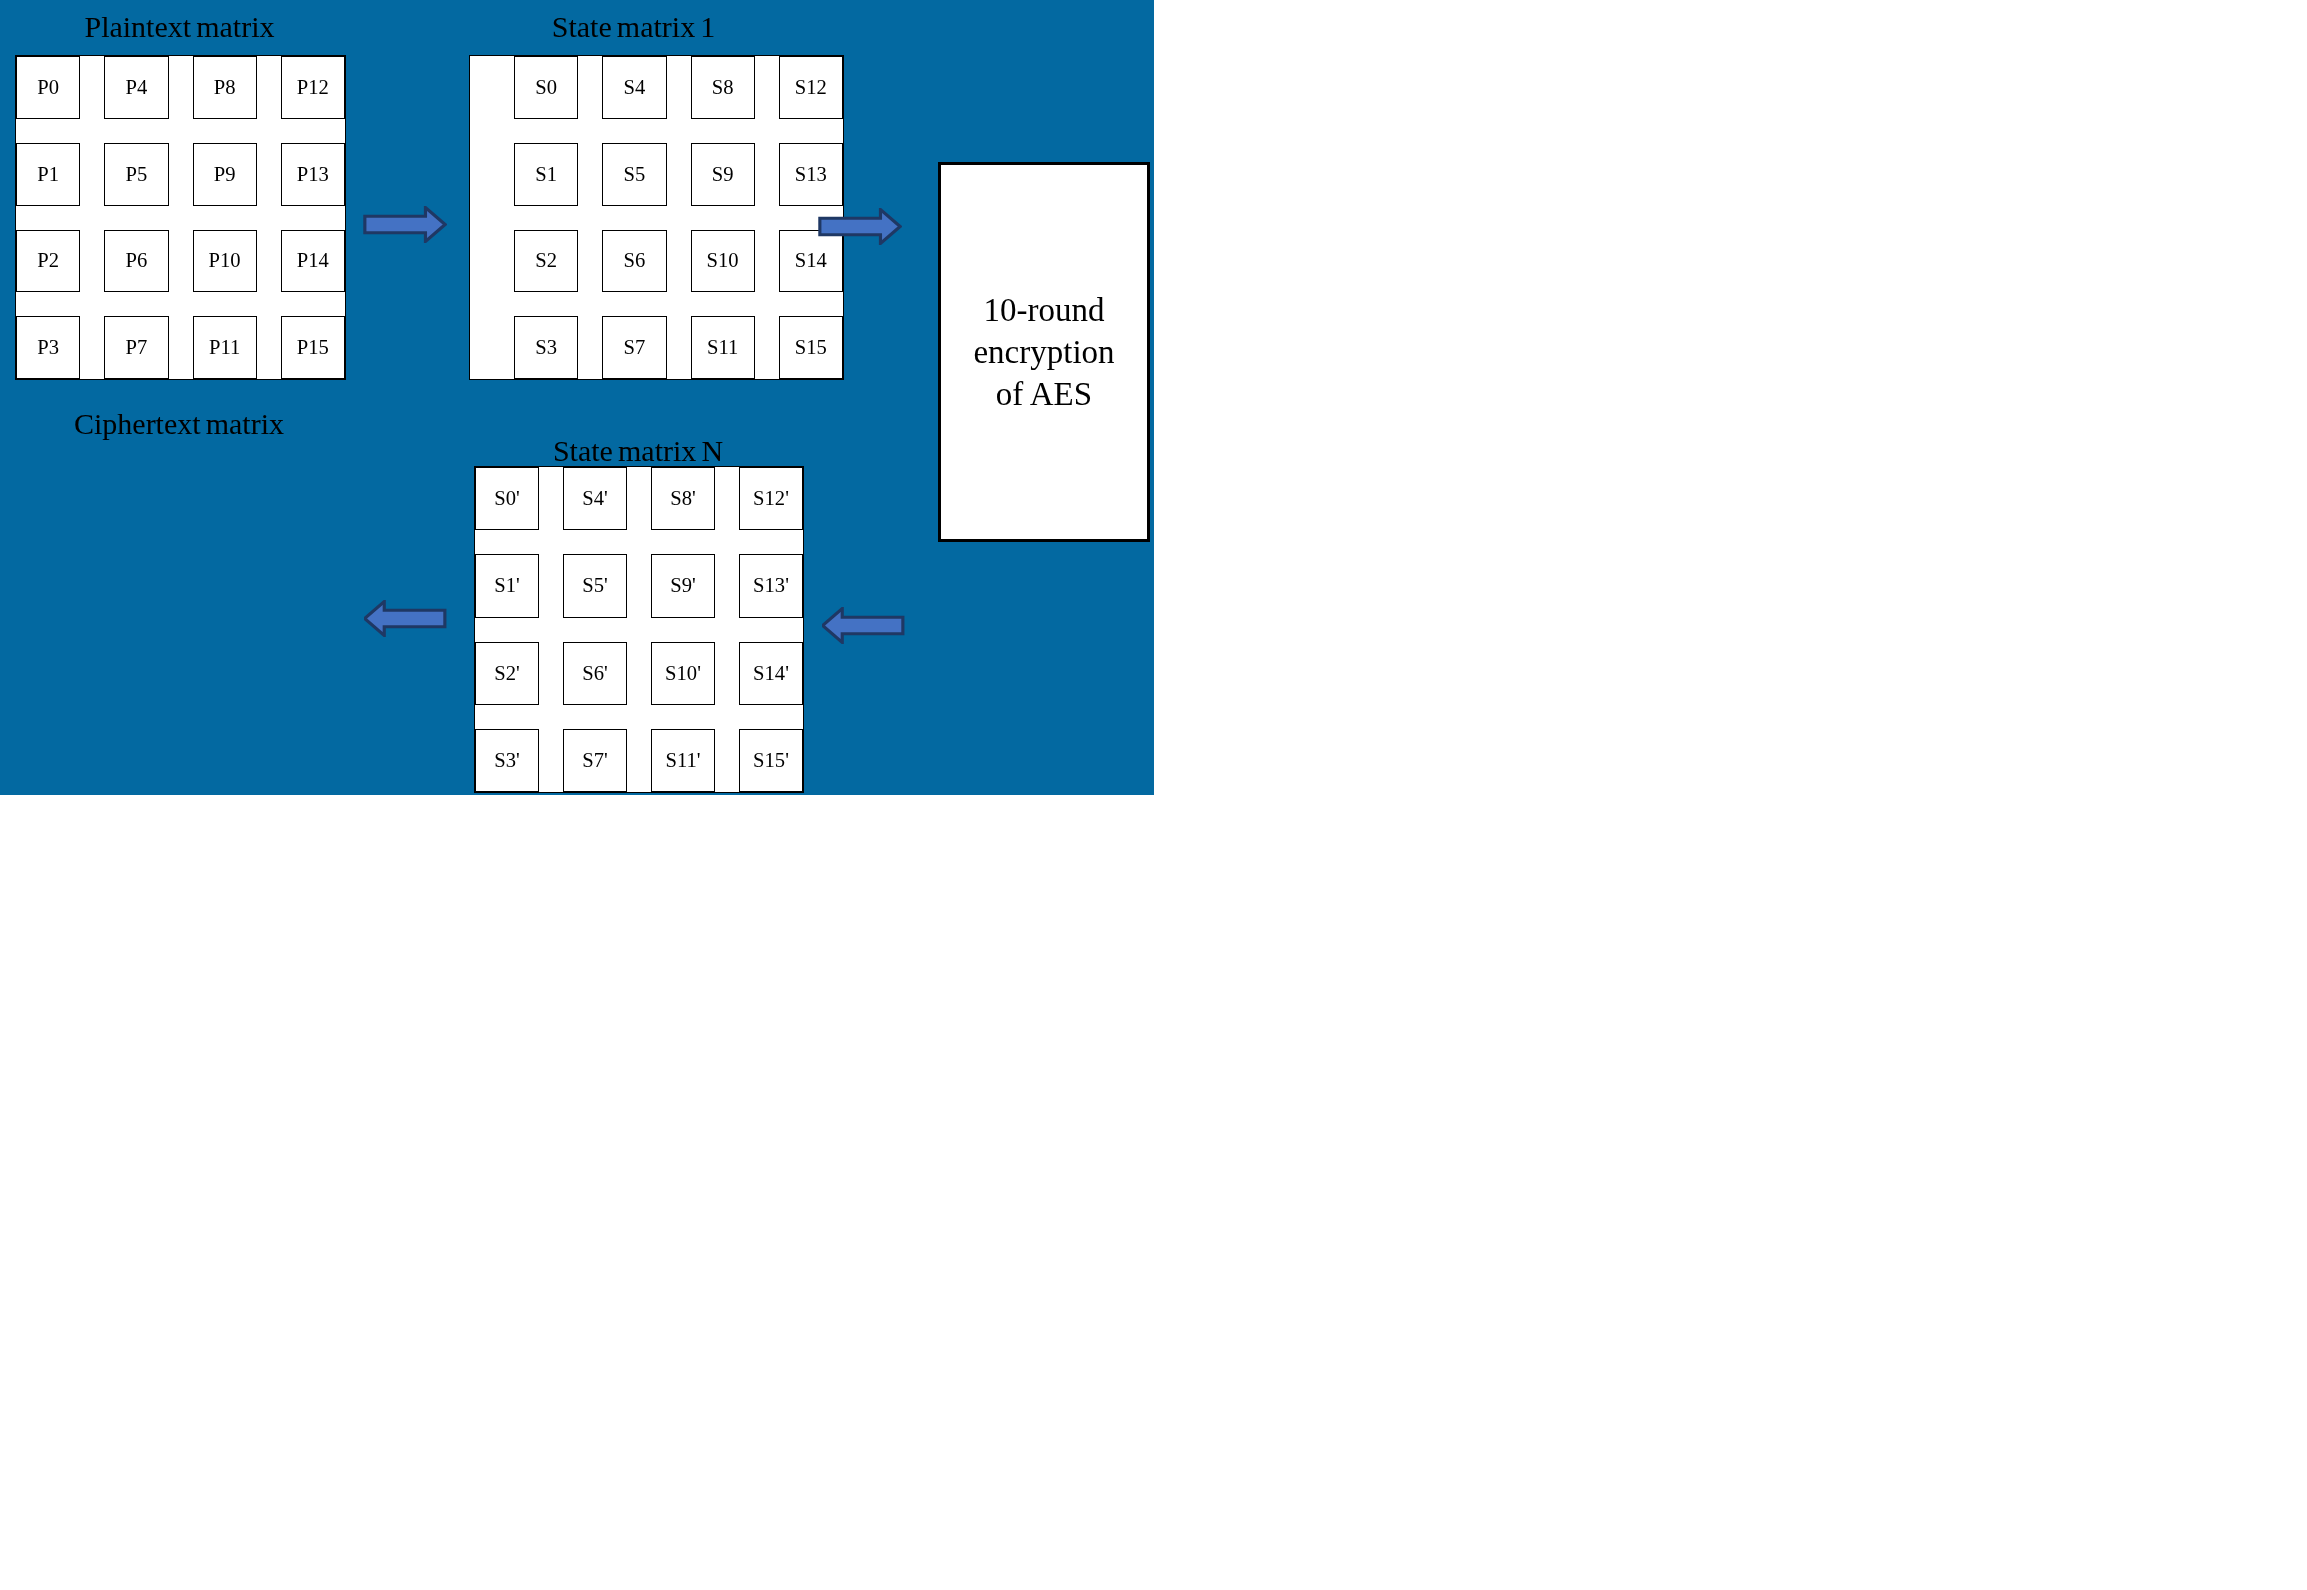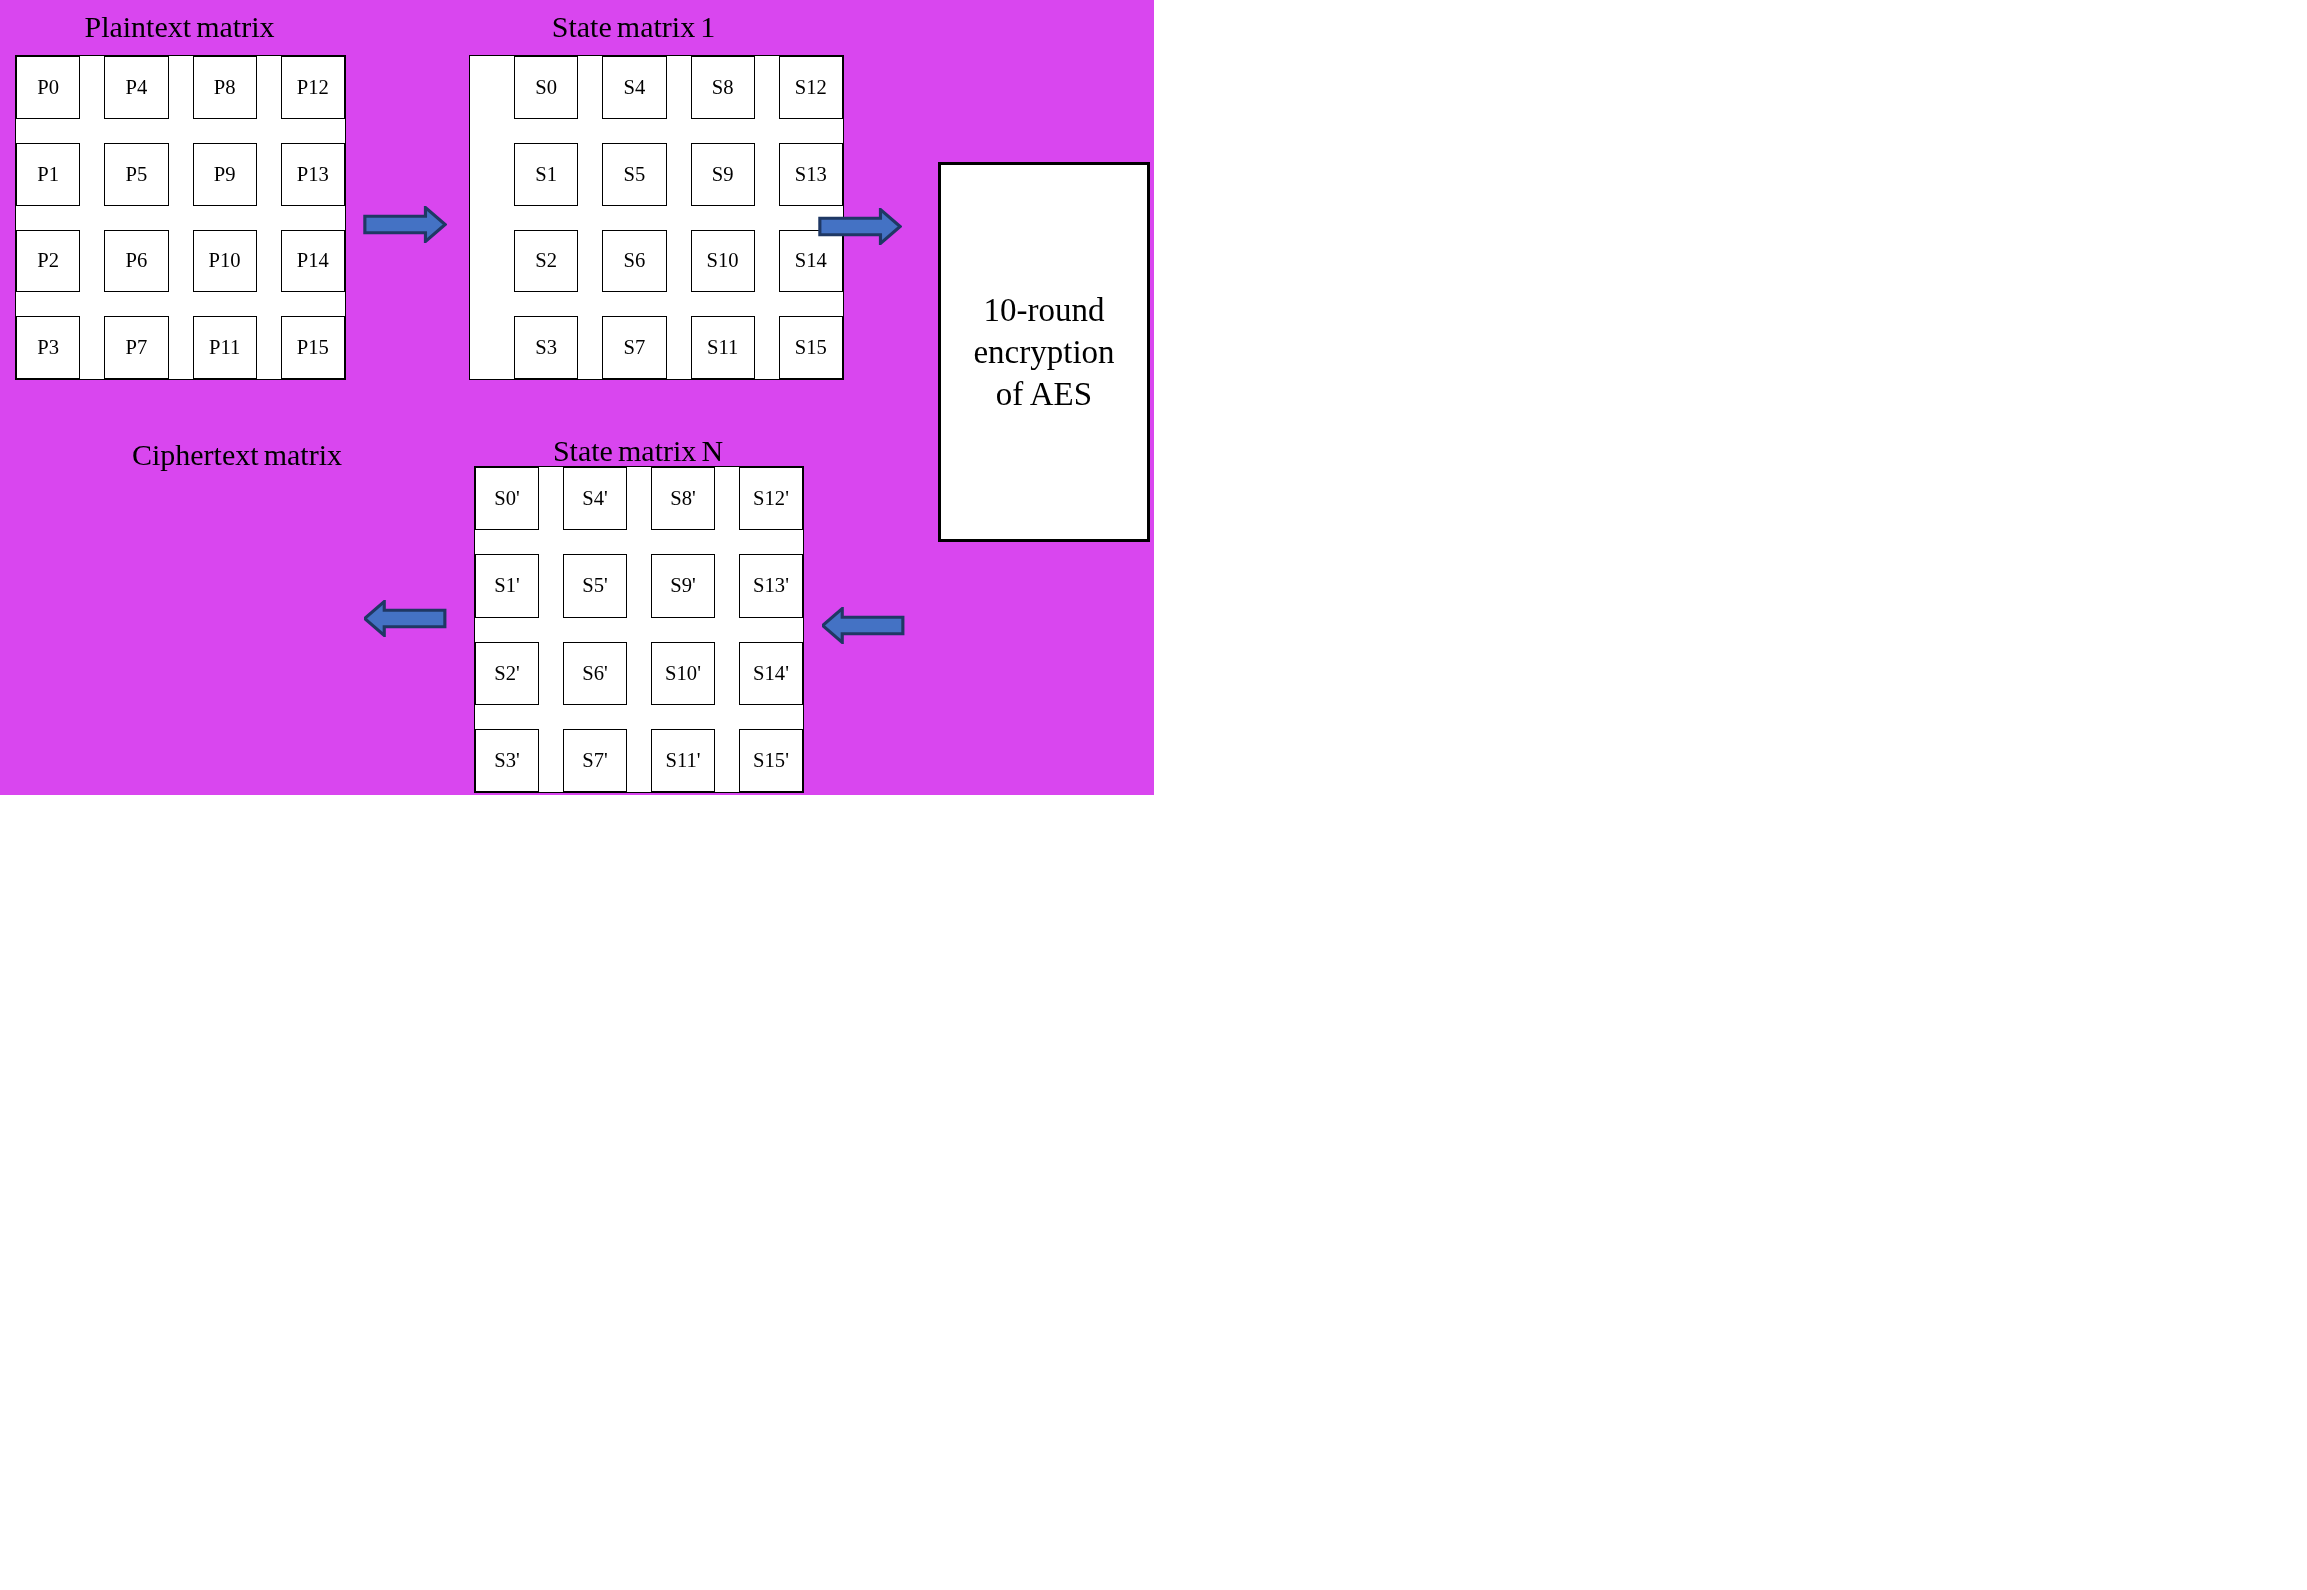--- a/index.html
+++ b/index.html
@@ -1,20 +1,20 @@
 <!DOCTYPE html>
 <html style="font-size:12.7px"><head>
 <meta charset="utf-8">
 <style>
   html, body { margin: 0; padding: 0; background: #ffffff; }
   #page {
     position: relative;
     width: 1154px;
     height: 795px;
-    background: #d946ef;
+    background: #0369a1;
     font-family: "Liberation Serif", "DejaVu Serif", serif;
     color: #000;
     overflow: hidden;
   }
   .matrix-title {
     position: absolute;
     text-align: center;
     font-size: 30px;
     line-height: 37px;
     word-spacing: -0.08em;
@@ -60,21 +60,21 @@
   .arrow { position: absolute; }
 
   
   #plaintext-grid  { left: 15px;  top: 55px;  width: 329px; height: 323px; }
   #state1-grid     { left: 469px; top: 55px;  width: 329px; height: 323px; padding-left: 44px; }
   #ciphertext-grid { left: 16px;  top: 466px; width: 326px; height: 325px; }
   #stateN-grid     { left: 474px; top: 466px; width: 328px; height: 325px; }
 
   #plaintext-title  { left: 15px;  top: 8px;  width: 329px; }
   #state1-title     { left: 469px; top: 8px;  width: 329px; }
-  #ciphertext-title { left: 16px;  top: 436px; width: 326px; text-align: right; }
+  #ciphertext-title { left: 16px;  top: 405px; width: 326px; }
   #stateN-title     { left: 474px; top: 432px; width: 328px; }
 </style>
 </head>
 <body>
 
 <div id="page">
 
   <div id="plaintext-title" class="matrix-title">Plaintext matrix</div>
   <div id="plaintext-grid" class="grid">
       <div class="cell">P0</div>

